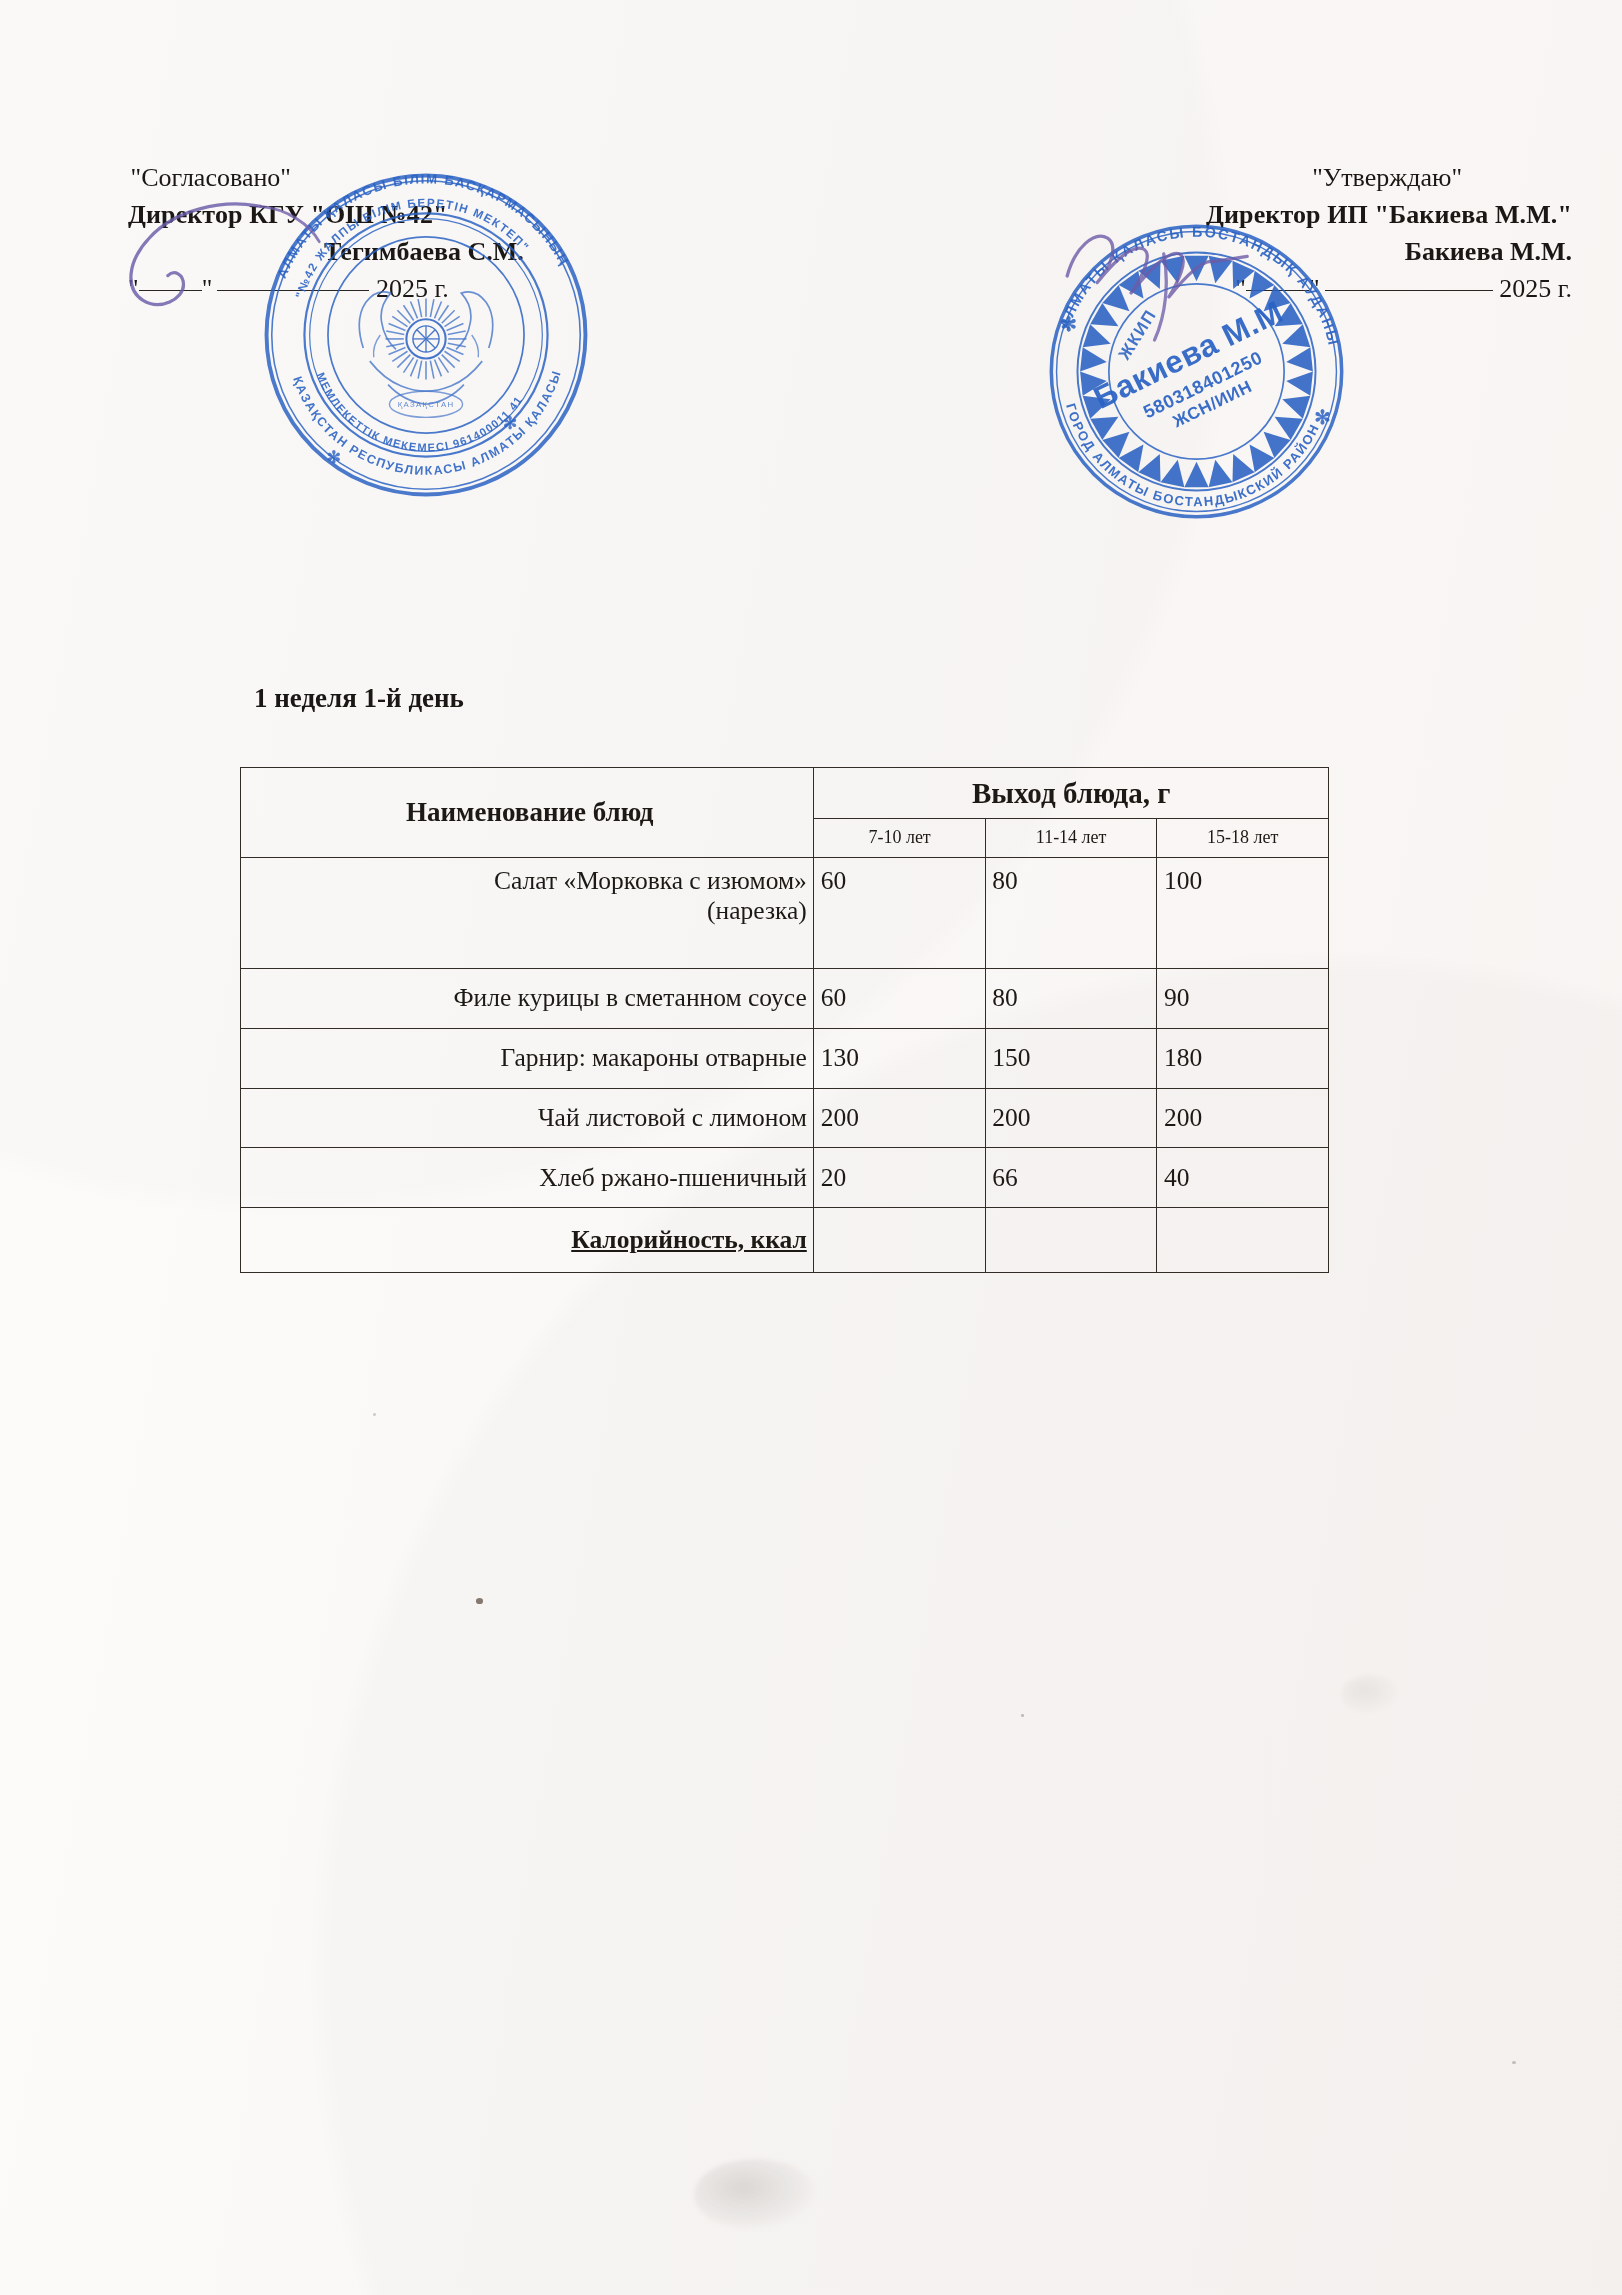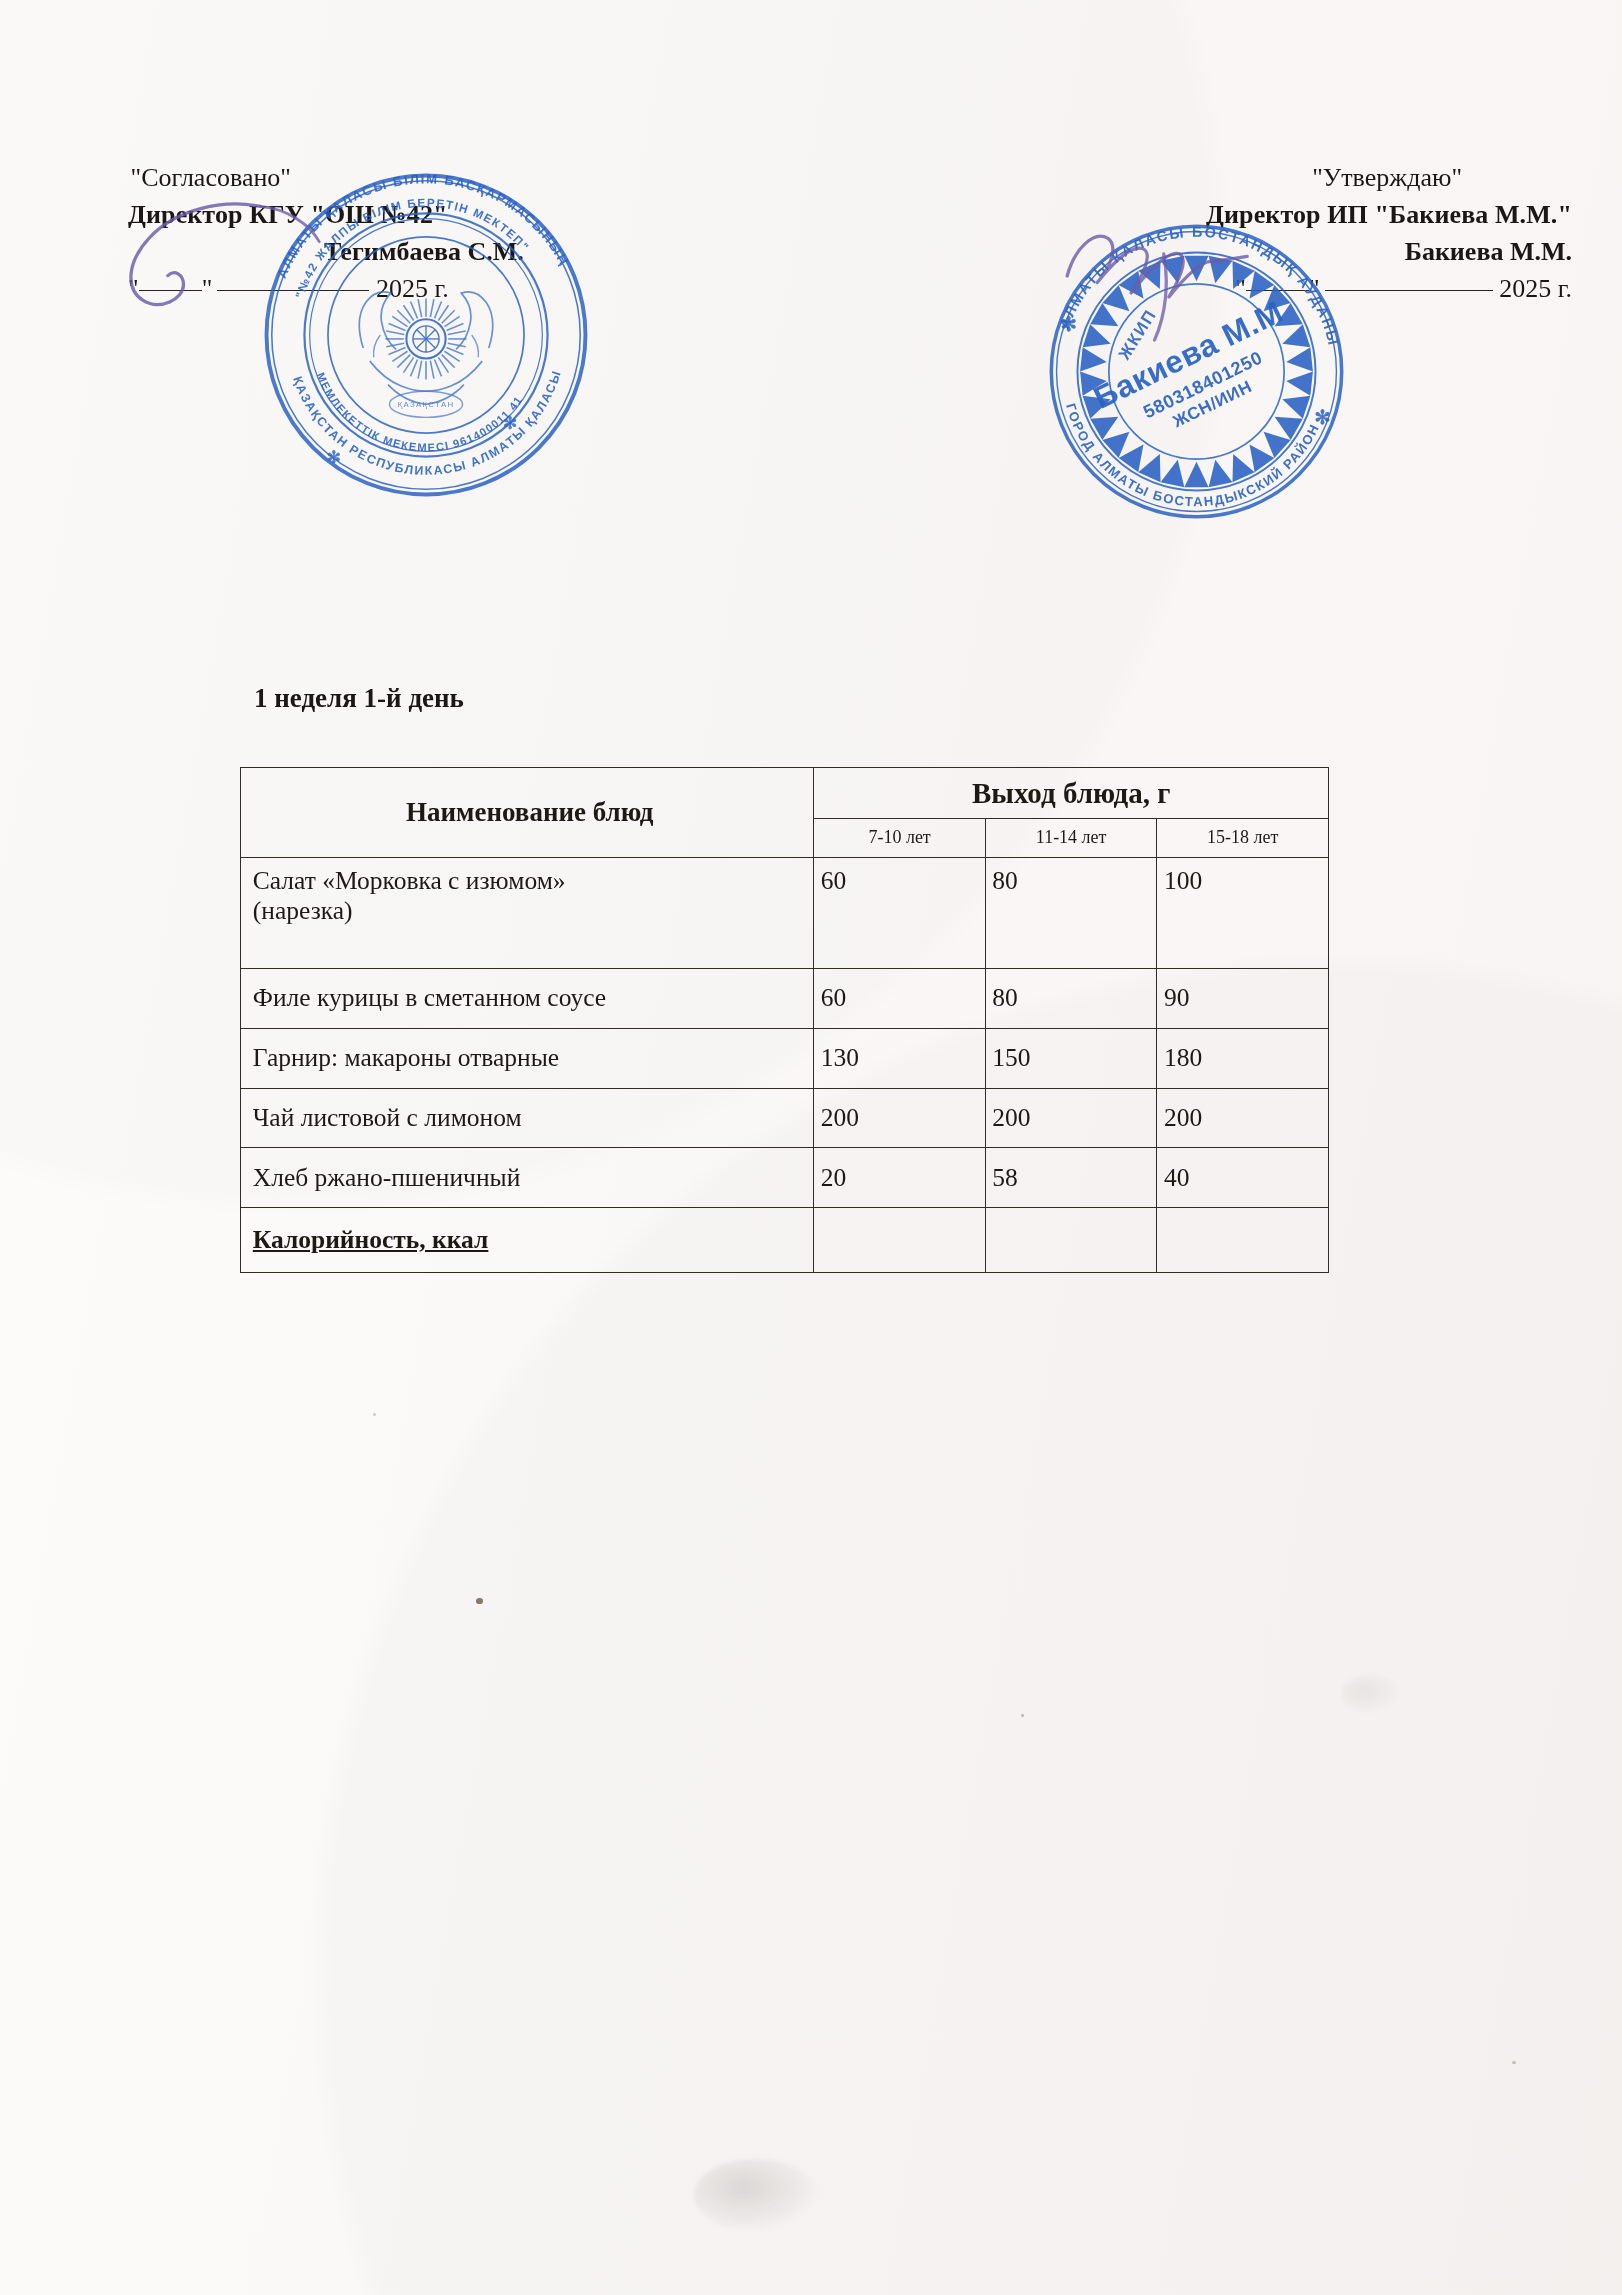--- a/index.html
+++ b/index.html
@@ -50,21 +50,21 @@
   
   .tblwrap{position:absolute;left:240px;top:767px;width:1089px;}
   table{border-collapse:collapse;width:100%;table-layout:fixed;}
   th,td{
     border:1.5px solid #322c27;
     font-size:25.5px;font-weight:400;
     padding:3.9px 6.5px;
     color:#1d1a16;
   }
   th{font-weight:700;}
-  .c-name{width:554px;text-align:left;padding-left:11.8px;}
+  .c-name{width:554px;text-align:right;padding-left:11.8px;}
   .c-age{width:186px;text-align:left;}
   .th-name{text-align:center;vertical-align:middle;font-size:27px;}
   .th-out{text-align:center;font-size:29px;padding:9.2px 0 7.9px;}
   .th-age{text-align:center;font-size:18px;font-weight:400;padding:7.9px 0 9.2px;}
   td.c-name{height:51px;}
   tr.tall td{height:98px;vertical-align:top;padding-top:7.9px;}
   td.c-age{vertical-align:middle;}
   tr.kcal td{height:56px;text-decoration:underline;}
   tr.kcal .c-name{font-weight:700;vertical-align:middle;}
 
@@ -139,21 +139,21 @@
           </tr>
           <tr>
             <td class="c-name">Чай листовой с лимоном</td>
             <td class="c-age">200</td>
             <td class="c-age">200</td>
             <td class="c-age">200</td>
           </tr>
           <tr>
             <td class="c-name">Хлеб ржано-пшеничный</td>
             <td class="c-age">20</td>
-            <td class="c-age">58</td>
+            <td class="c-age">66</td>
             <td class="c-age">40</td>
           </tr>
           <tr class="kcal">
             <td class="c-name">Калорийность, ккал</td>
             <td class="c-age"></td>
             <td class="c-age"></td>
             <td class="c-age"></td>
           </tr>
         </tbody>
     </table>

